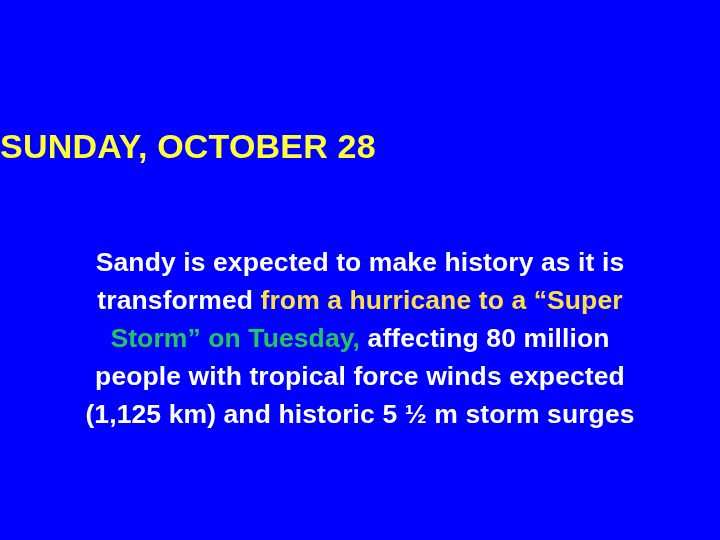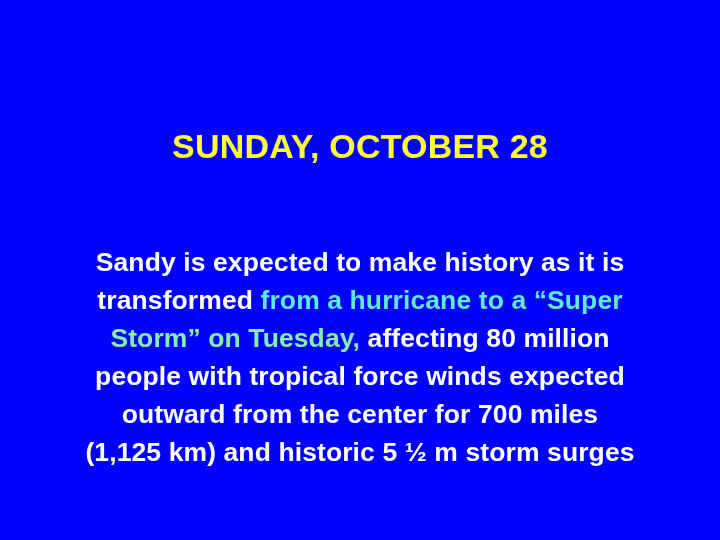--- a/index.html
+++ b/index.html
@@ -17,21 +17,20 @@
     width: 720px;
     height: 540px;
     background: #0000ff;
     box-sizing: border-box;
   }
   #slide-title {
     position: absolute;
     left: 0;
     top: 126px;
     width: 720px;
-    text-align: center;
     font-size: 34px;
     font-weight: bold;
     color: #ffff33;
     letter-spacing: 0.2px;
     line-height: 40px;
     white-space: nowrap;
   }
   #slide-body {
     position: absolute;
     left: 26px;
@@ -54,20 +53,19 @@
 </style>
 </head>
 <body>
 
 <div id="slide" style="background: rgb(0, 0, 255);">
 
   <div id="slide-title" style="color: rgb(255, 255, 51);">SUNDAY, OCTOBER 28</div>
 
   <div id="slide-body" style="color: rgb(255, 255, 255);">
       <span class="body-line"><span>Sandy is expected to make history as it is</span></span>
-      <span class="body-line"><span>transformed </span><span class="hl" style="color: #5eead4;">from a hurricane to a “Super</span></span>
-      <span class="body-line"><span class="hl" style="color: #86efac;">Storm” on Tuesday,</span><span> affecting 80 million</span></span>
+      <span class="body-line"><span>transformed </span><span class="hl" style="color: #fde047;">from a hurricane to a “Super</span></span>
+      <span class="body-line"><span class="hl" style="color: #22c55e;">Storm” on Tuesday,</span><span> affecting 80 million</span></span>
       <span class="body-line"><span>people with tropical force winds expected</span></span>
-      <span class="body-line"><span>outward from the center for 700 miles</span></span>
       <span class="body-line"><span>(1,125 km) and historic 5 ½ m storm surges</span></span>
     </div>
 
 </div>
 
 </body></html>

